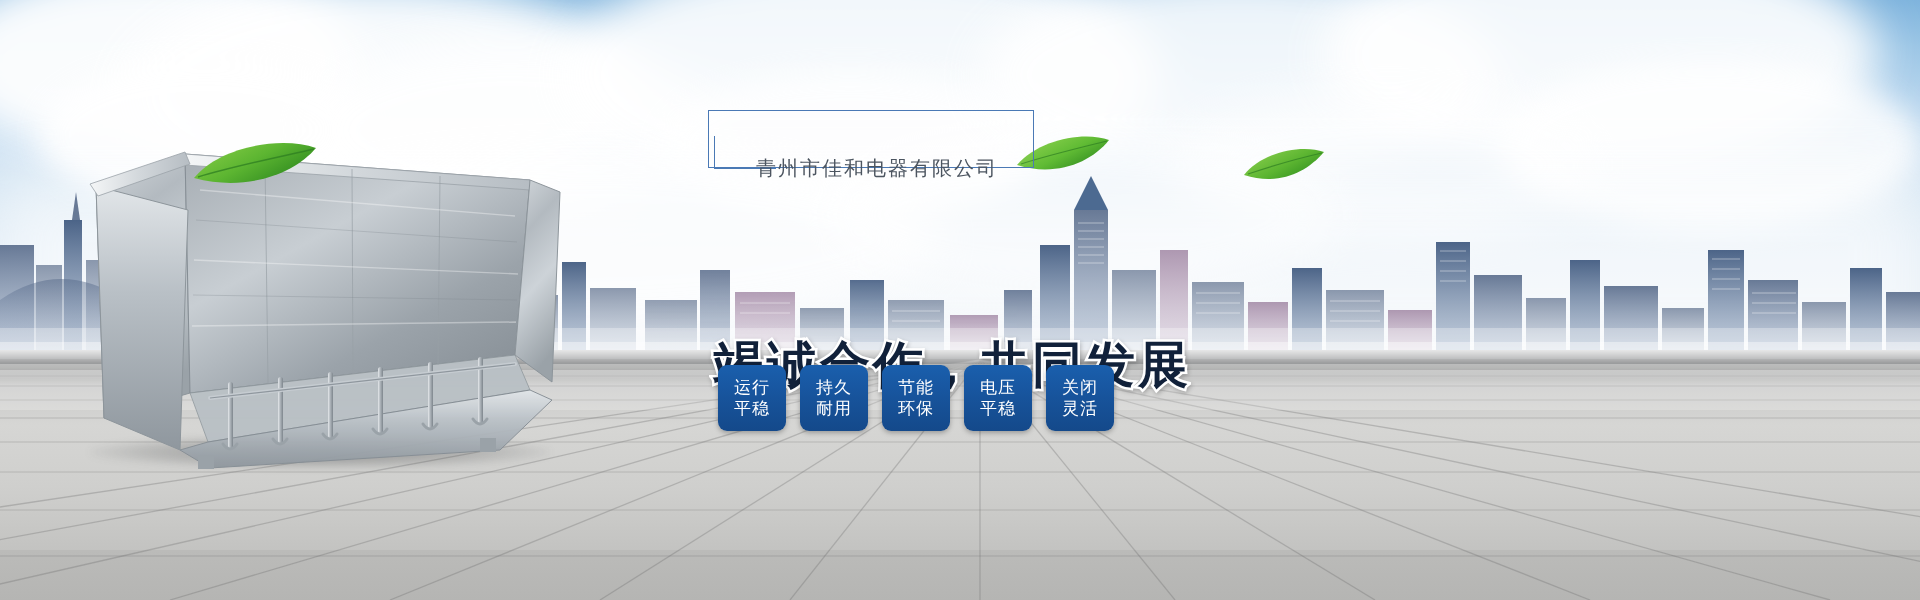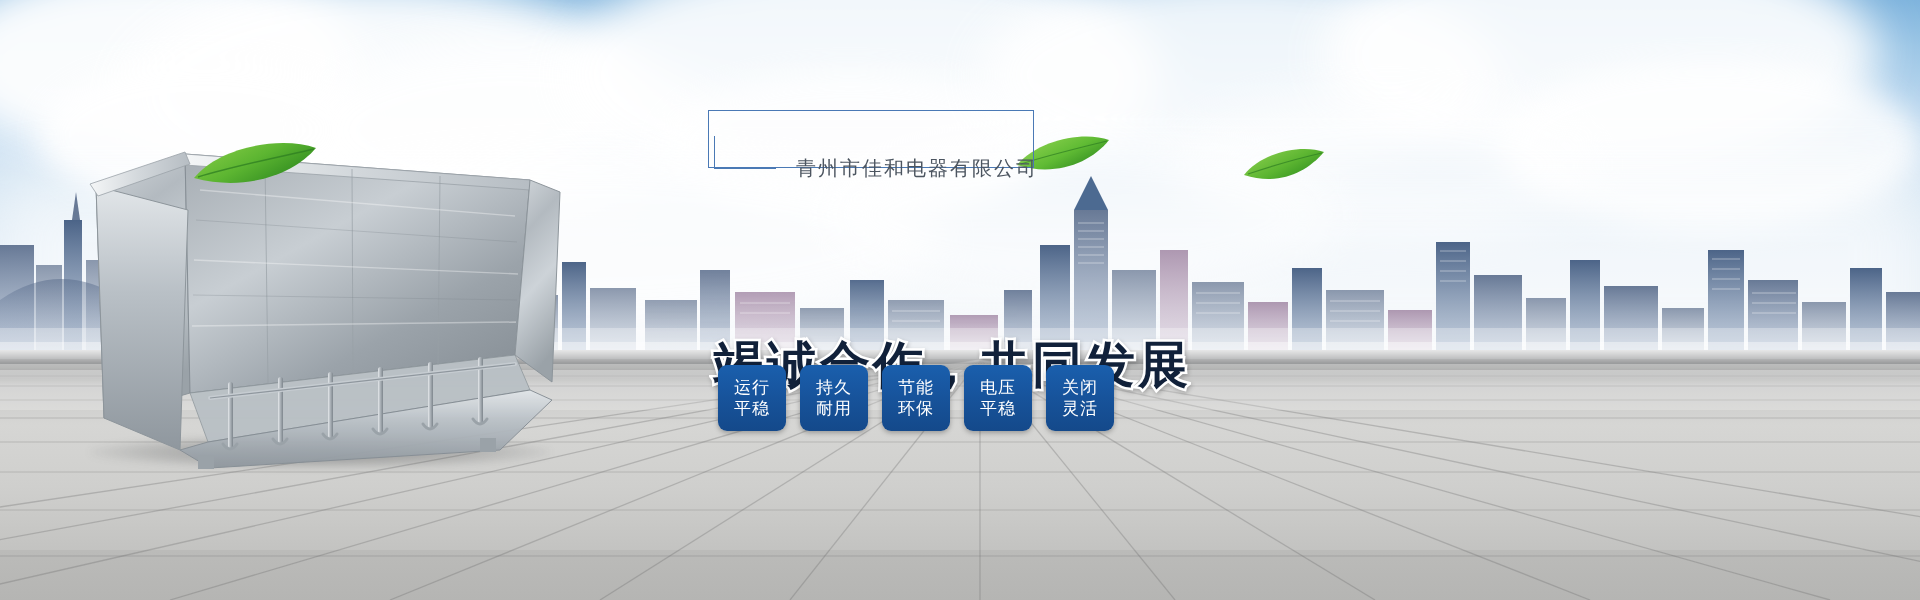--- a/index.html
+++ b/index.html
@@ -57,21 +57,20 @@
   .rule{
     position:absolute;left:14px;top:68px;width:62px;height:1px;background:#4a79b5;
   }
   .rule-v{
     position:absolute;left:14px;top:36px;width:1px;height:33px;background:#4a79b5;
   }
   .company{
     position:absolute;left:56px;top:55px;
     font-size:20px;letter-spacing:2px;color:#4c5560;white-space:nowrap;
     font-family:"DejaVu Sans","Liberation Sans",sans-serif;
-    margin-left:40px;
   }
 
   .title{
     position:absolute;left:20px;top:80px;
     font-size:112px;line-height:1.0;letter-spacing:8px;white-space:nowrap;
     font-family:"DejaVu Serif","Liberation Serif",serif;
     font-weight:700;font-style:italic;
     color:#8c1220;
     background:linear-gradient(160deg,#4b0d13 0%,#7d1019 28%,#a9121c 55%,#6e0f16 78%,#3f0b10 100%);
     -webkit-background-clip:text;background-clip:text;

